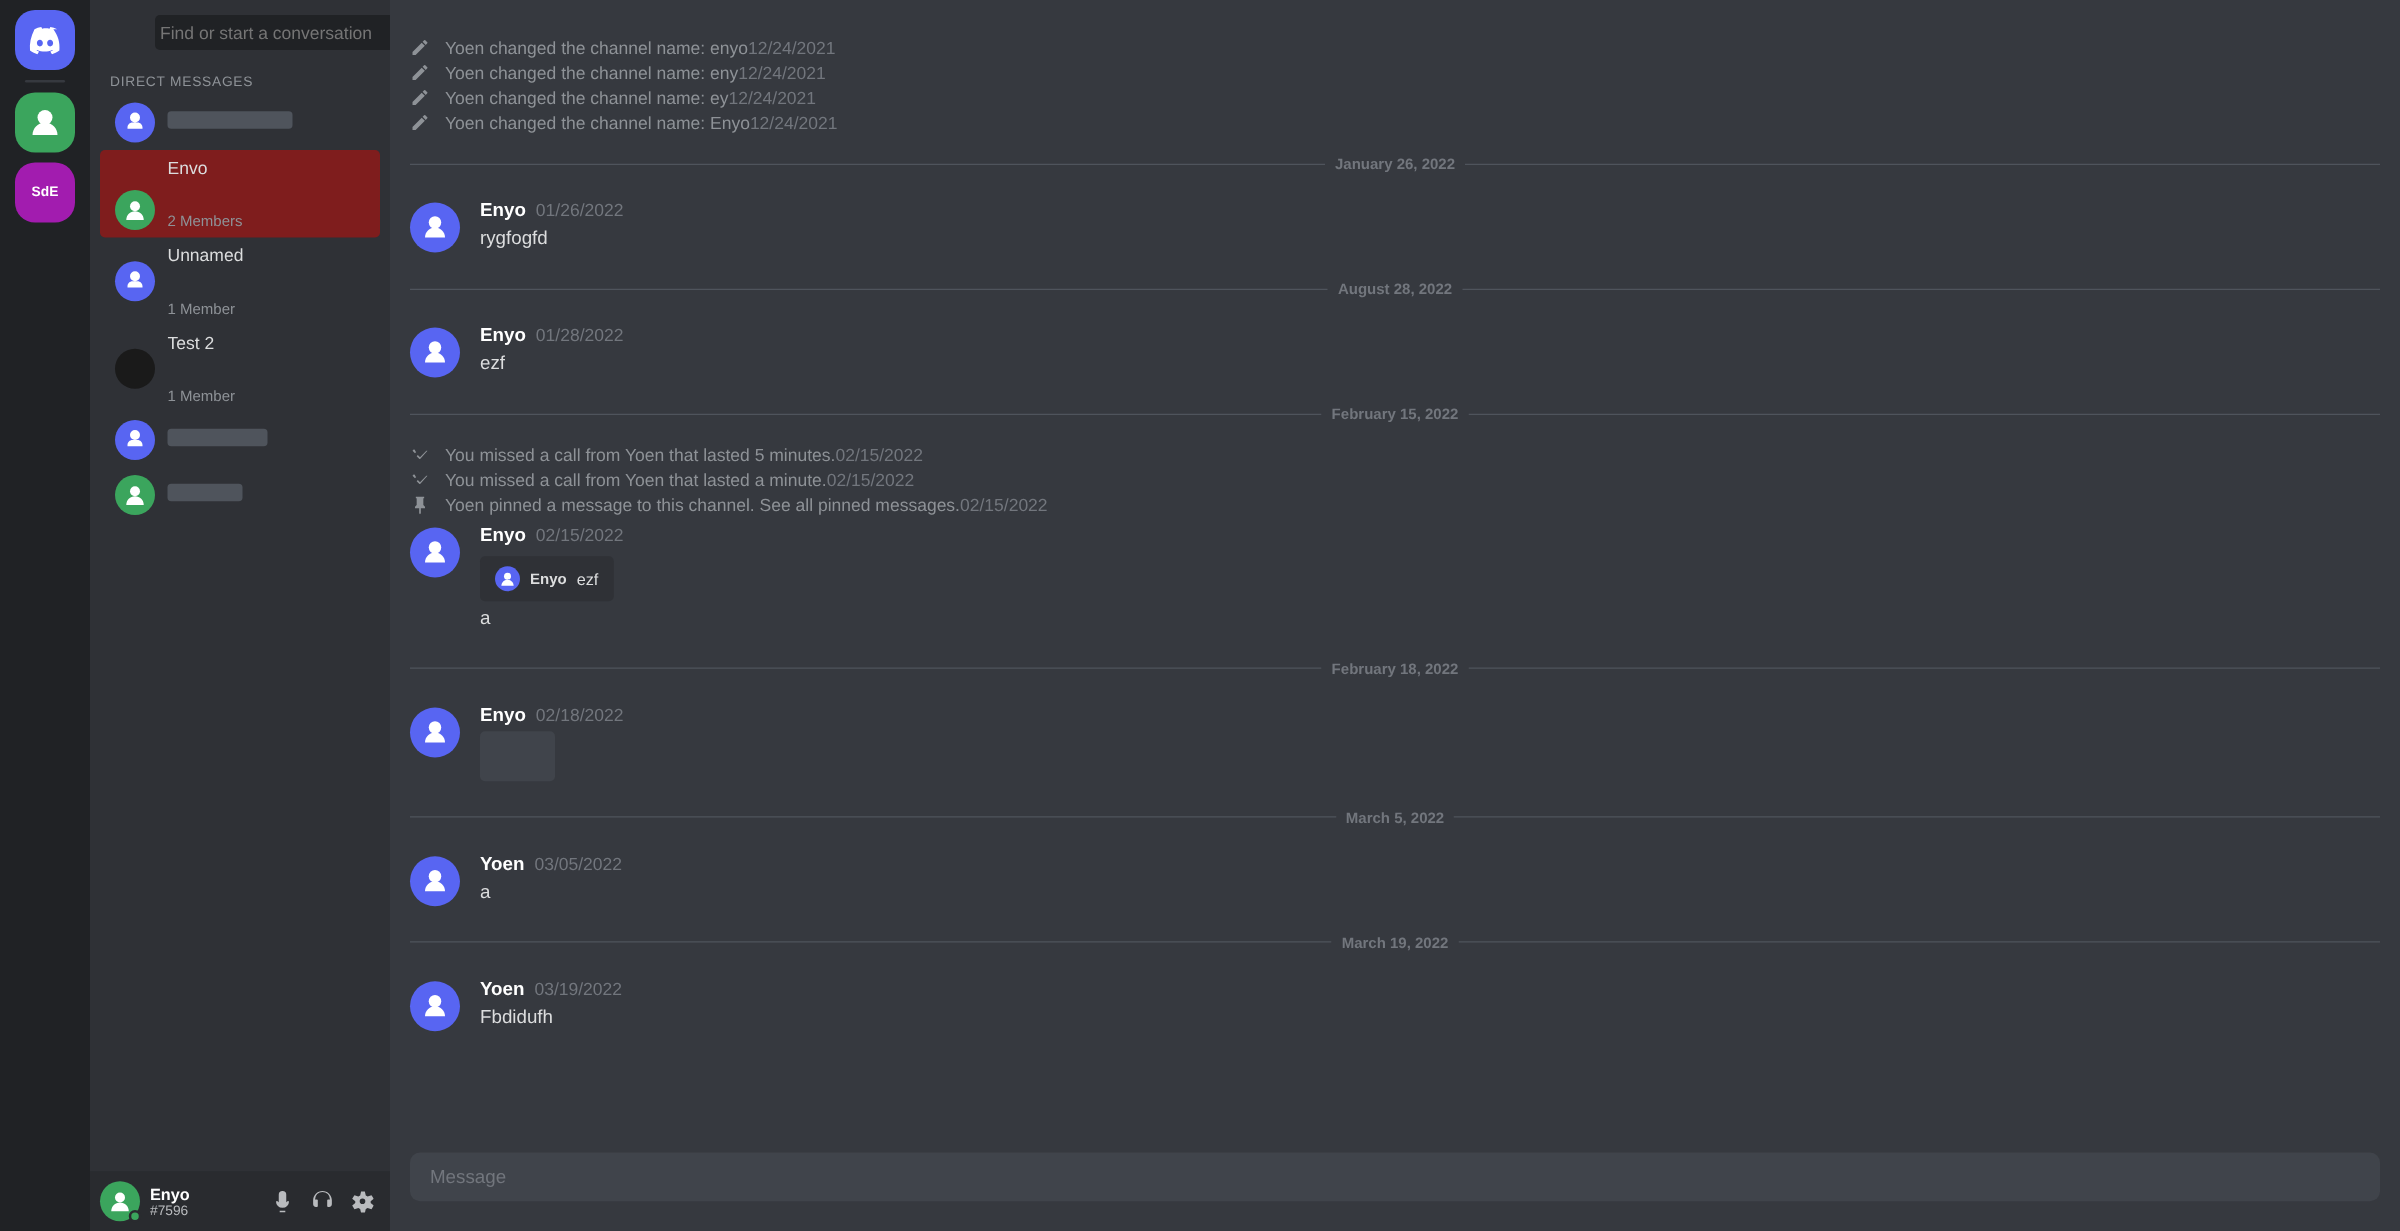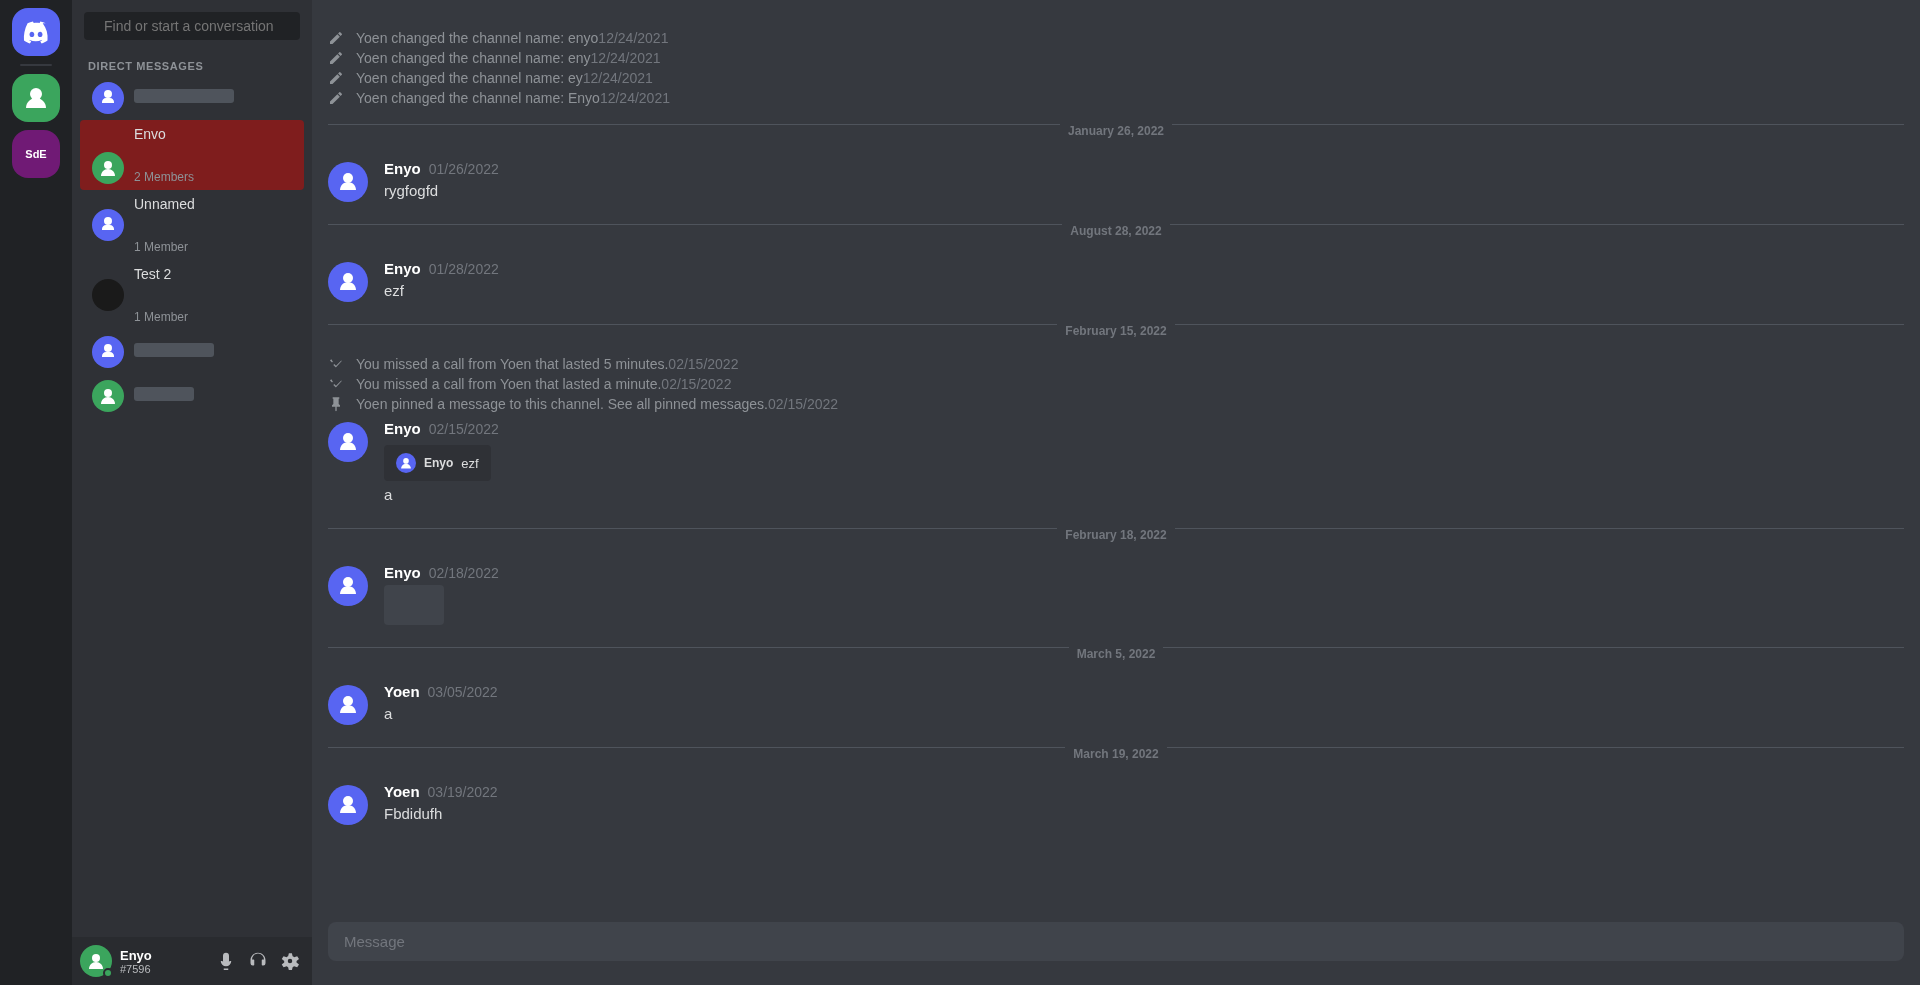--- a/index.html
+++ b/index.html
@@ -70,27 +70,28 @@
     }
     .dm-search {
       padding: 12px;
     }
     .dm-search input {
       width: 100%;
       background: #202225;
       border: none;
       border-radius: 4px;
       color: #dcddde;
-      padding: 6px 20px;
+      padding: 6px 4px;
       font-size: 14px;
       outline: none;
+      margin-left: 40px;
     }
     .dm-section-label {
       font-size: 11px;
-      font-weight: 700;
+      font-weight: 400;
       color: #8e9297;
       text-transform: uppercase;
       padding: 8px 16px 4px;
       letter-spacing: 0.6px;
     }
     .dm-item {
       display: flex;
       align-items: center;
       padding: 6px 8px 6px 12px;
       cursor: pointer;
@@ -149,21 +150,21 @@
       padding: 28px 0 8px 0;
       display: flex;
       flex-direction: column;
     }
     .chat-messages::-webkit-scrollbar { width: 8px; }
     .chat-messages::-webkit-scrollbar-track { background: #2e3338; }
     .chat-messages::-webkit-scrollbar-thumb { background: #202225; border-radius: 4px; }
 
     .date-divider {
       display: flex;
-      align-items: flex-start;
+      align-items: center;
       padding: 16px 16px;
       gap: 8px;
     }
     .date-divider::before, .date-divider::after {
       content: '';
       flex: 1;
       height: 1px;
       background: #4f545c;
     }
     .date-divider span {
@@ -345,21 +346,21 @@
     </svg>
   </div>
   <div class="server-divider"></div>
   <div class="server-icon envo" style="background:#3ba55d; border-radius:16px;">
 
     <svg width="28" height="28" viewBox="0 0 28 28" fill="white">
       <circle cx="14" cy="10" r="6"></circle>
       <path d="M4 24c0-5.5 4.5-10 10-10s10 4.5 10 10"></path>
     </svg>
   </div>
-  <div class="server-icon sde" style="background:#701a75; border-radius:16px; font-size:11px; font-weight:700; color:white;">
+  <div class="server-icon sde" style="background:#a21caf; border-radius:16px; font-size:11px; font-weight:700; color:white;">
     <span>SdE</span>
   </div>
 </div>
 
 <div class="dm-panel">
   <div class="dm-search">
     <input type="text" placeholder="Find or start a conversation" style="">
   </div>
 
   <div class="dm-section-label">Direct Messages</div>

